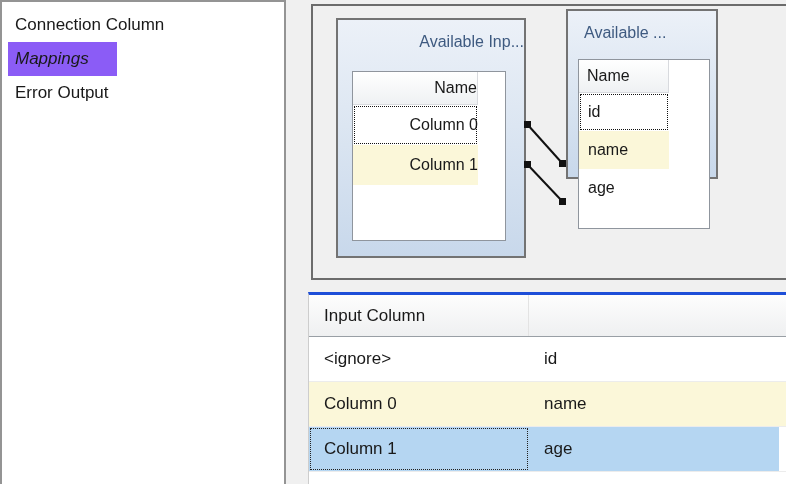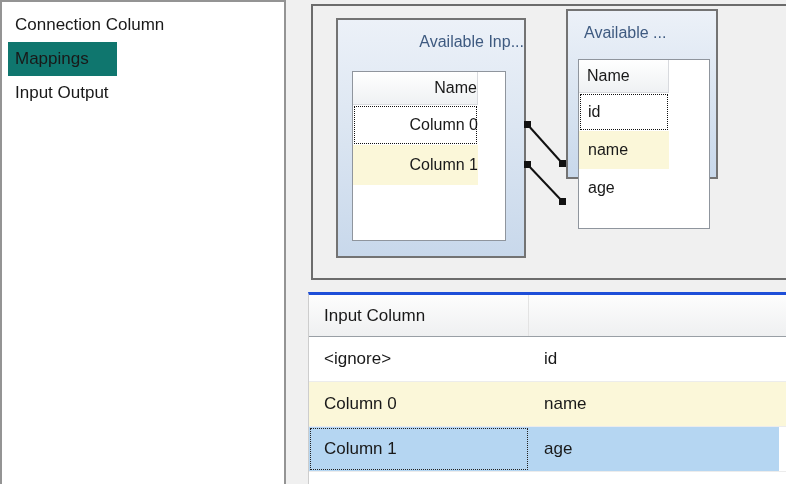--- a/index.html
+++ b/index.html
@@ -21,21 +21,21 @@
     border-bottom:none;
     padding-top:6px;
   }
   .nav-item {
     display:block; width:max-content;
     margin-left:6px;
     padding:0 28px 0 7px;
     font-size:17px; line-height:34px;
     cursor:default; white-space:nowrap;
   }
-  .nav-item.selected { background:#0f766e; }
+  .nav-item.selected { background:#8b5cf6;font-style:italic; }
 
   
   .top-panel {
     position:absolute; left:311px; top:4px;
     width:478px; height:276px;
     border:2px solid #6c6c6c; border-right:none;
     background:#f0f0f0;
   }
   .map-box {
     position:absolute;
@@ -98,21 +98,21 @@
   .mt-row.yellow { background:#fbf7d9; }
   .mt-row.selected .mt-cell { background:#b5d6f2; }
   .mt-row.selected .mt-cell.c1 { outline:1px dotted #222; outline-offset:-2px; }
 </style>
 </head>
 <body>
 
 <div class="sidebar">
   <div class="nav-item">Connection Column</div>
   <div class="nav-item selected">Mappings</div>
-  <div class="nav-item">Input Output</div>
+  <div class="nav-item">Error Output</div>
 </div>
 
 <div class="top-panel">
 
   <div class="map-box src">
     <div class="map-box-title">Available Inp...</div>
     <div class="map-list">
       <div class="map-col-header">Name</div>
       <div class="map-row focused">Column 0</div>
       <div class="map-row yellow">Column 1</div>

